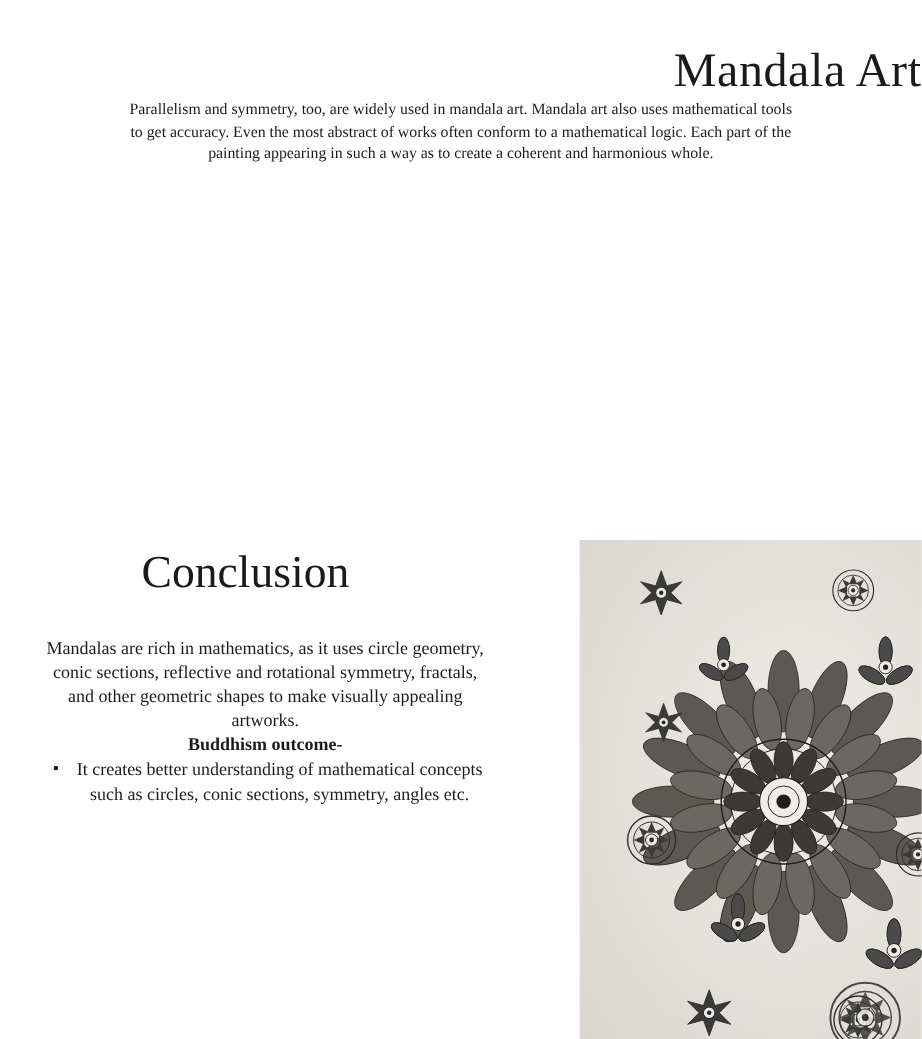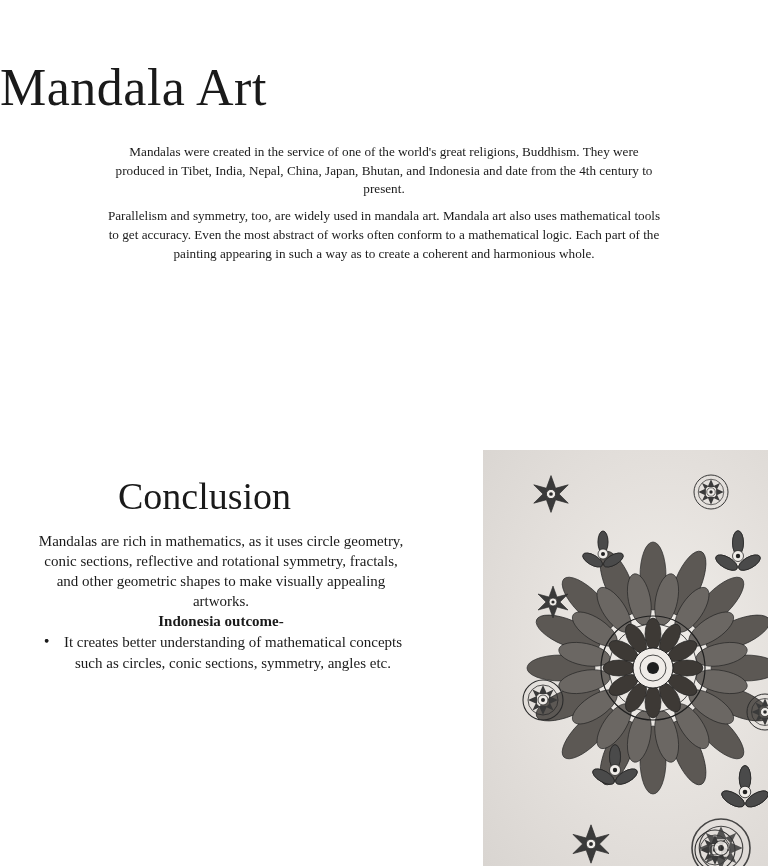--- a/index.html
+++ b/index.html
@@ -18,26 +18,26 @@
 
   
   .slide-one {
     position: absolute;
     left: 0;
     top: 0;
     width: 768px;
     height: 430px;
   }
   .title-main {
-    text-align: left;
-    font-size: 52px;
+    text-align: right;
+    font-size: 40px;
     font-weight: normal;
     letter-spacing: 0.5px;
     margin: 0;
-    padding-top: 58px;
+    padding-top: 35px;
     font-family: "Liberation Serif", serif;
   }
   .body-block {
     width: 560px;
     margin: 0 auto;
     text-align: center;
     font-size: 13.2px;
     line-height: 1.42;
   }
   .para {
@@ -57,21 +57,21 @@
   .slide-two {
     position: absolute;
     left: 0;
     top: 430px;
     width: 768px;
     height: 436px;
   }
   .title-conclusion {
     position: absolute;
     left: 118px;
-    top: 44px;
+    top: 25px;
     font-size: 38px;
     font-weight: normal;
     margin: 0;
     font-family: "Liberation Serif", serif;
   }
   .conclusion-text {
     position: absolute;
     left: 38px;
     top: 101px;
     width: 366px;
@@ -126,31 +126,30 @@
     height: 100%;
   }
 </style>
 </head>
 <body>
 
 <section class="slide-one">
   <h1 class="title-main">Mandala Art</h1>
 
   <div class="body-block">
-    <p class="para first">Mandalas were created in the service of one of the world's great religions, Buddhism. They were produced in Tibet, India, Nepal, China, Japan, Bhutan, and Indonesia and date from the 4th century to present.</p>
     <p class="para last">Parallelism and symmetry, too, are widely used in mandala art. Mandala art also uses mathematical tools to get accuracy. Even the most abstract of works often conform to a mathematical logic. Each part of the painting appearing in such a way as to create a coherent and harmonious whole.</p>
   </div>
 </section>
 
 <section class="slide-two">
   <h1 class="title-conclusion">Conclusion</h1>
 
   <div class="conclusion-text">
     <p>Mandalas are rich in mathematics, as it uses circle geometry, conic sections, reflective and rotational symmetry, fractals, and other geometric shapes to make visually appealing artworks.</p>
-    <p class="learning-label">Indonesia outcome-</p>
+    <p class="learning-label">Buddhism outcome-</p>
     <ul class="bullets">
       <li>
         <span class="dot">•</span>
       </li>
       <li>
         <span class="dot">•</span>
         <span>It creates better understanding of mathematical concepts such as circles, conic sections, symmetry, angles etc.</span>
       </li>
     </ul>
   </div>

